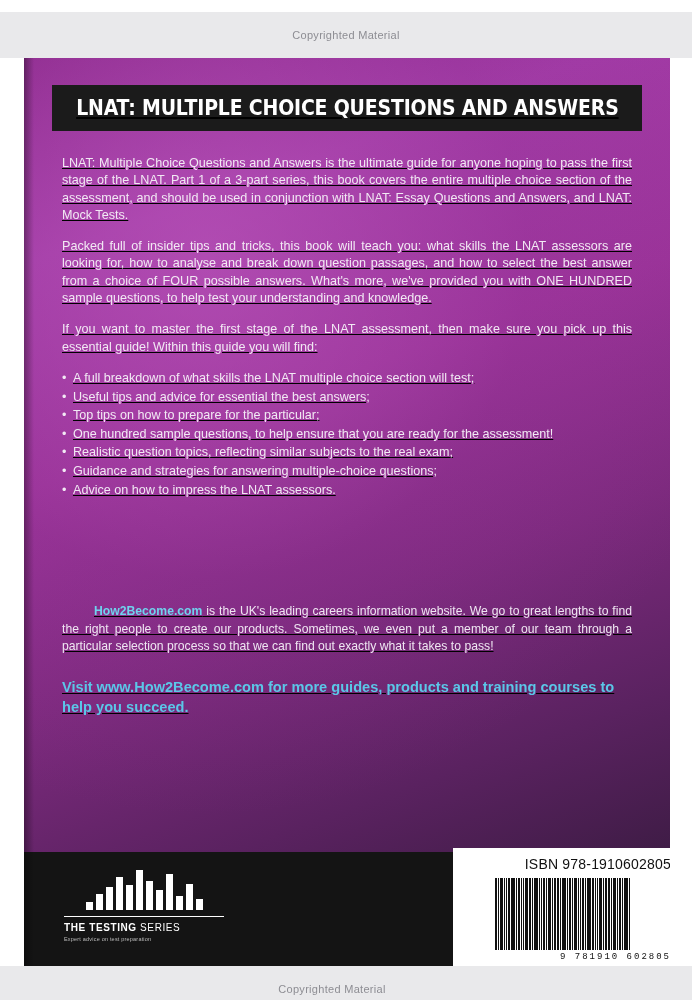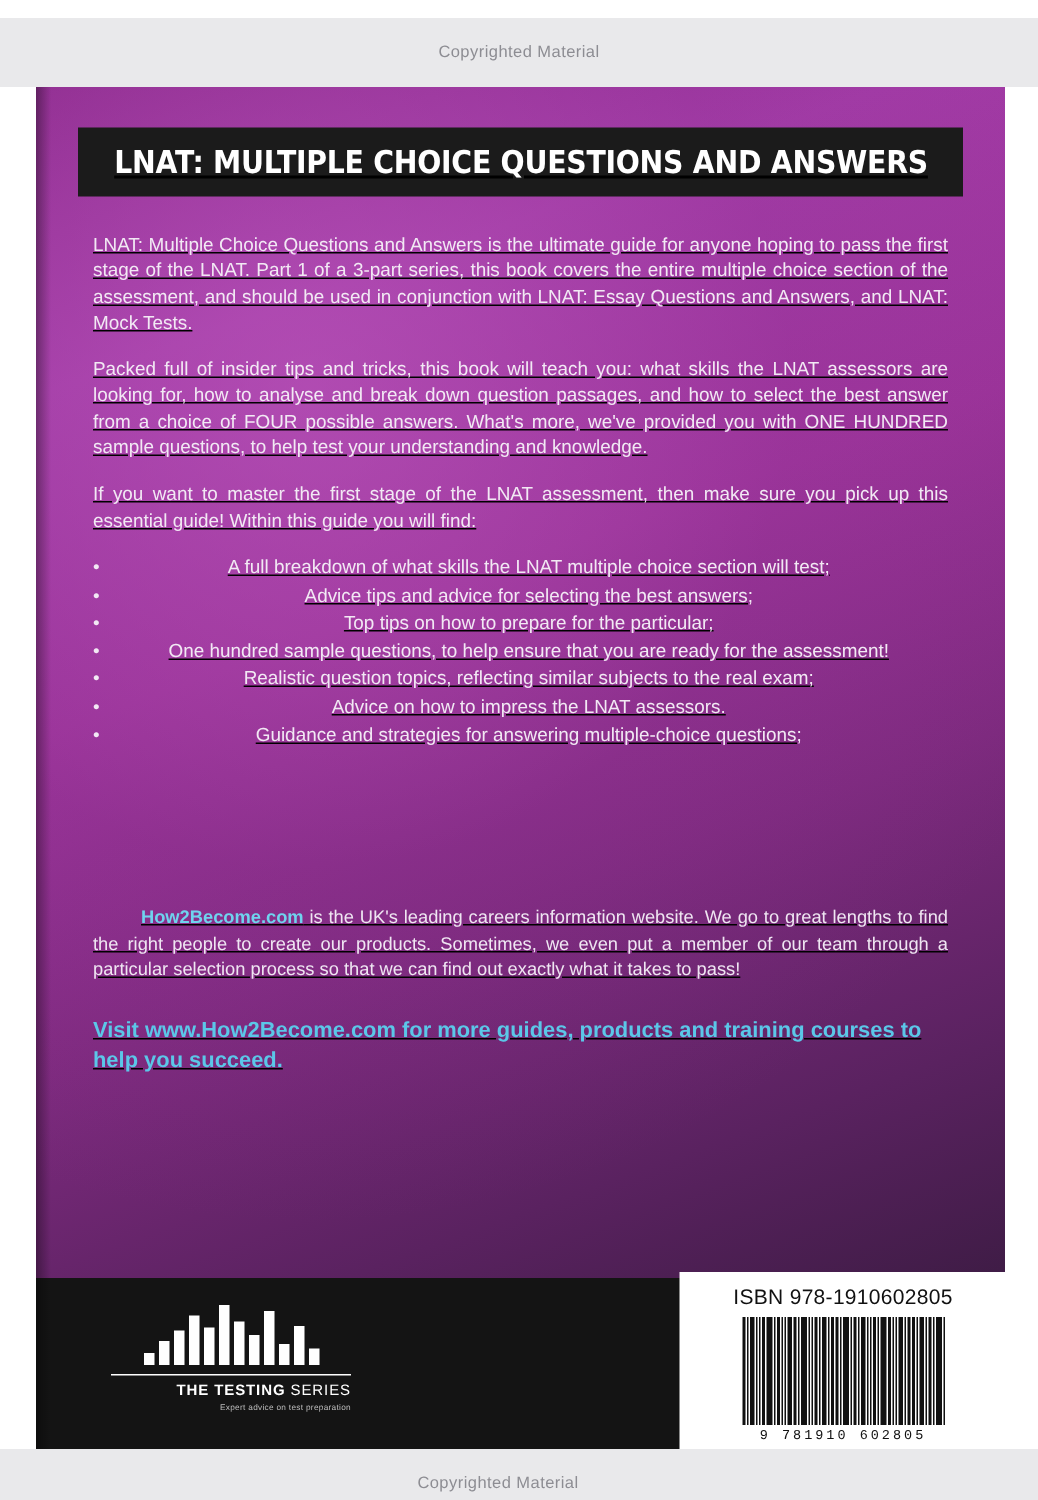--- a/index.html
+++ b/index.html
@@ -93,21 +93,20 @@
     padding: 0;
     list-style: none;
     color: #f2e9f4;
     font-size: 12.6px;
     line-height: 17.6px;
   }
   .bullets li {
     padding-left: 11px;
     position: relative;
     margin-bottom: 1px;
-    text-align: center;
   }
   .bullets li::before {
     content: "•";
     position: absolute;
     left: 0;
     top: 0;
   }
   
   .h2b-block {
     margin-top: 104px;
@@ -133,24 +132,24 @@
     position: absolute;
     left: 0;
     bottom: 0;
     width: 646px;
     height: 114px;
     background: #141414;
     z-index: 3;
   }
   .logo-wrap {
     position: absolute;
-    left: 50px;
+    left: 40px;
     top: 16px;
     width: 160px;
-    text-align: right;
+    text-align: left;
   }
   .bars {
     display: flex;
     align-items: flex-end;
     justify-content: center;
     height: 42px;
     gap: 3px;
   }
   .bars i {
     display: block;
@@ -174,21 +173,21 @@
   }
   
   .isbn-box {
     position: absolute;
     right: -1px;
     bottom: 0;
     width: 218px;
     background: #ffffff;
     padding: 8px 0 4px 0;
     z-index: 5;
-    text-align: center;
+    text-align: right;
   }
   .isbn-text {
     color: #111;
     font-size: 14px;
     letter-spacing: 0.2px;
     margin-bottom: 6px;
   }
   .barcode {
     display: flex;
     align-items: flex-end;
@@ -249,26 +248,26 @@
       <div class="title-bar">
         <span class="title-text">LNAT: MULTIPLE CHOICE QUESTIONS AND ANSWERS</span>
       </div>
 
       <p class="blurb blurb-first">LNAT: Multiple Choice Questions and Answers is the ultimate guide for anyone hoping to pass the first stage of the LNAT. Part 1 of a 3-part series, this book covers the entire multiple choice section of the assessment, and should be used in conjunction with LNAT: Essay Questions and Answers, and LNAT: Mock Tests.</p>
       <p class="blurb">Packed full of insider tips and tricks, this book will teach you: what skills the LNAT assessors are looking for, how to analyse and break down question passages, and how to select the best answer from a choice of FOUR possible answers. What's more, we've provided you with ONE HUNDRED sample questions, to help test your understanding and knowledge.</p>
       <p class="blurb">If you want to master the first stage of the LNAT assessment, then make sure you pick up this essential guide! Within this guide you will find:</p>
 
       <ul class="bullets">
         <li>A full breakdown of what skills the LNAT multiple choice section will test;</li>
-        <li>Advice tips and advice for selecting the best answers;</li>
+        <li>Useful tips and advice for essential the best answers;</li>
         <li>Top tips on how to prepare for the particular;</li>
         <li>One hundred sample questions, to help ensure that you are ready for the assessment!</li>
         <li>Realistic question topics, reflecting similar subjects to the real exam;</li>
+        <li>Guidance and strategies for answering multiple-choice questions;</li>
         <li>Advice on how to impress the LNAT assessors.</li>
-        <li>Guidance and strategies for answering multiple-choice questions;</li>
       </ul>
 
       <div class="h2b-block">
         <span class="h2b-name">How2Become.com</span><span> is the UK's leading careers information website. We go to great lengths to find the right people to create our products. Sometimes, we even put a member of our team through a particular selection process so that we can find out exactly what it takes to pass!</span>
       </div>
 
       <div class="visit-block">Visit www.How2Become.com for more guides, products and training courses to help you succeed.</div>
 
     </div>
 

